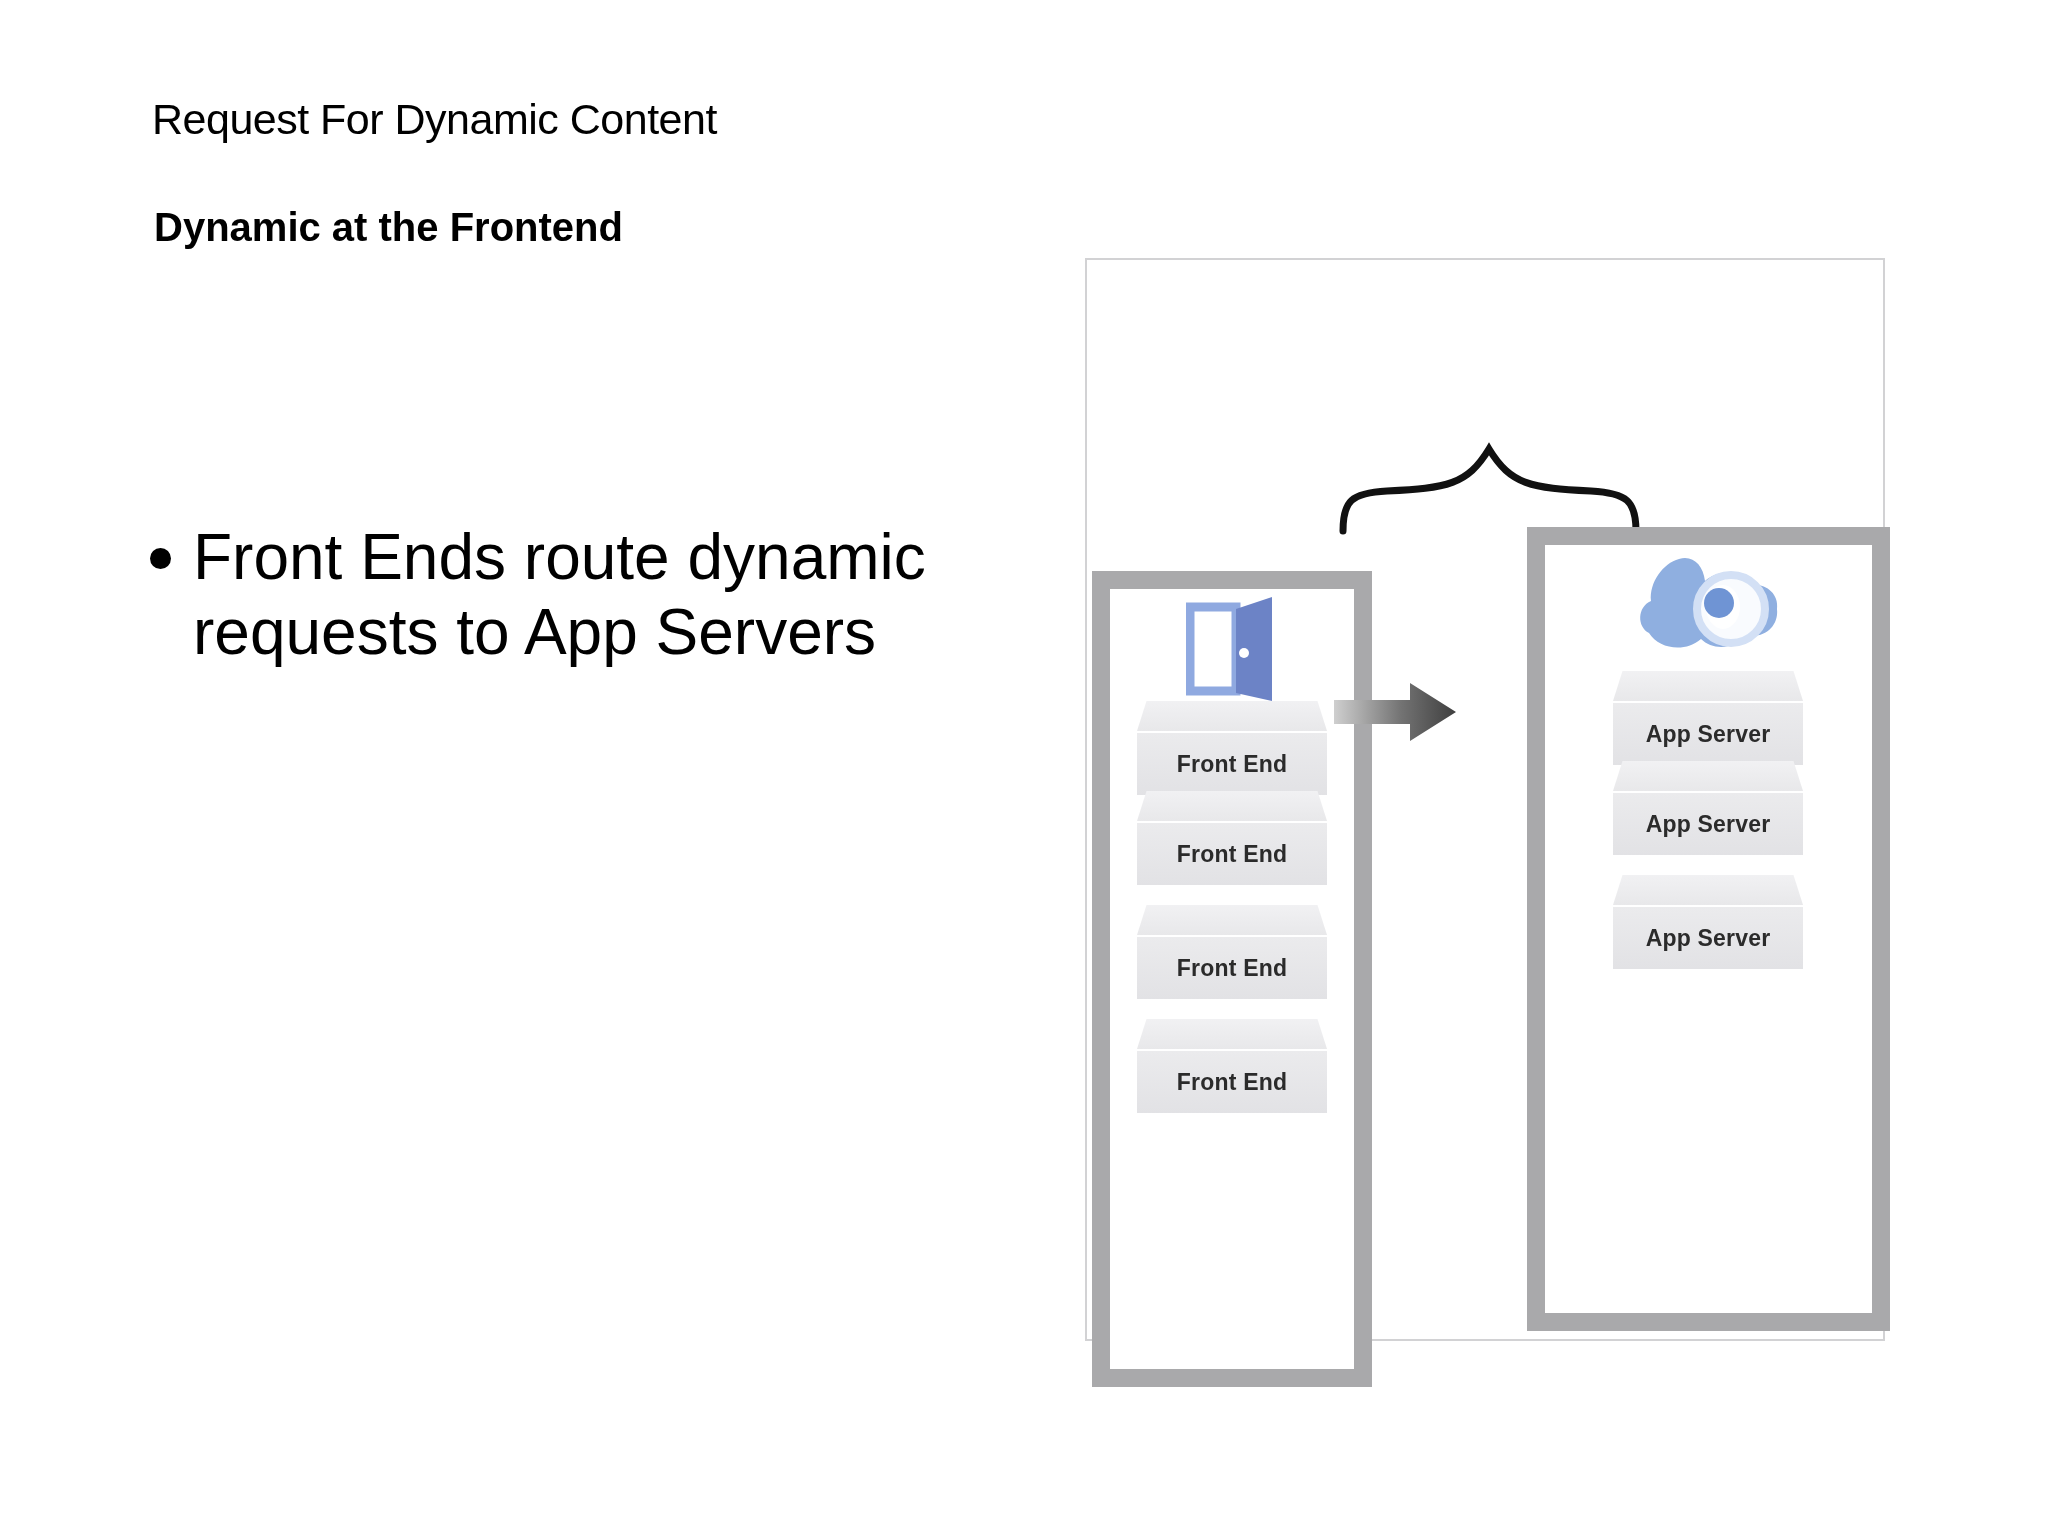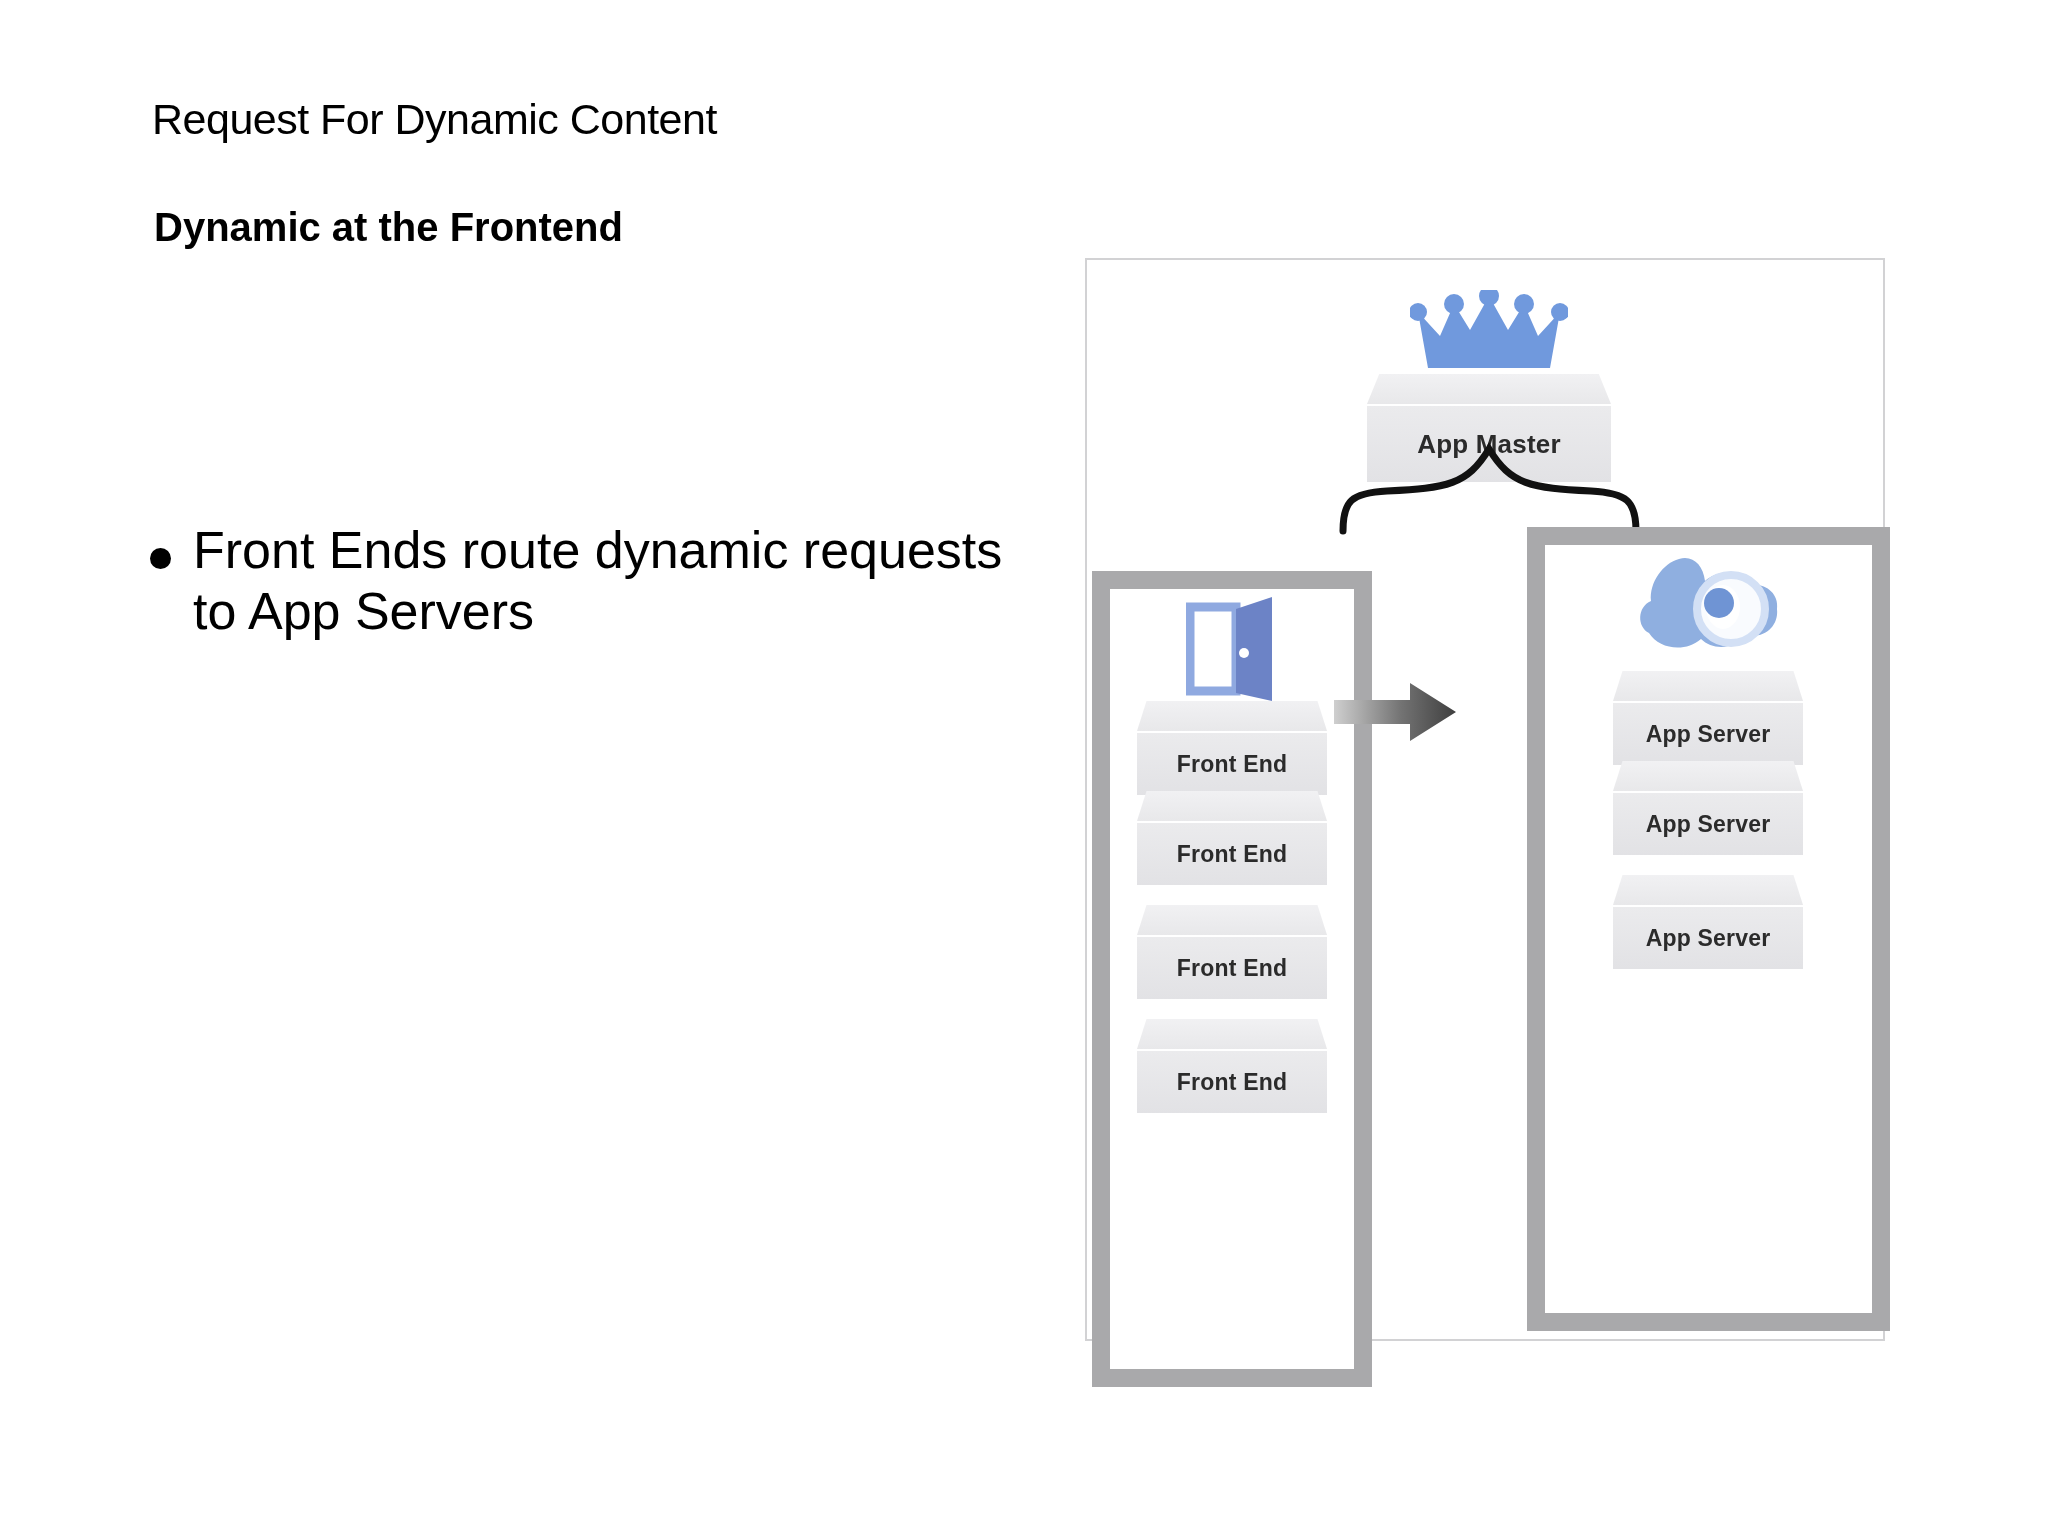--- a/index.html
+++ b/index.html
@@ -41,21 +41,21 @@
   }
   #bullet-list {
     position: absolute;
     left: 150px;
     top: 520px;
     width: 900px;
   }
   .bullet-row {
     display: flex;
     align-items: flex-start;
-    font-size: 52px;
+    font-size: 64px;
     line-height: 1.17;
     color: #000;
   }
   .bullet-dot {
     flex: 0 0 auto;
     width: 21px;
     height: 21px;
     border-radius: 50%;
     background: #000;
     margin: 28px 22px 0 0;
@@ -185,41 +185,20 @@
 
 <div id="bullet-list">
   <div class="bullet-row">
     <span class="bullet-dot"></span>
     <span class="bullet-text">Front Ends route dynamic requests to App Servers</span>
   </div>
 </div>
 
 <div id="diagram">
 
-  <div id="app-master-node">
-    <div class="node-icon-wrap">
-      <svg class="crown-icon" viewBox="0 0 158 84">
-        <g fill="#7099dd">
-          <path d="M8 22 L30 46 L44 14 L60 40 L79 6 L98 40 L114 14 L128 46 L150 22
-                   L140 78 L18 78 Z"></path>
-          <circle cx="8" cy="22" r="9"></circle>
-          <circle cx="44" cy="14" r="10"></circle>
-          <circle cx="79" cy="6" r="10"></circle>
-          <circle cx="114" cy="14" r="10"></circle>
-          <circle cx="150" cy="22" r="9"></circle>
-        </g>
-      </svg>
-    </div>
-    <div class="box3d">
-      <div class="box-top"></div>
-      <div class="box-body">
-        <span class="box-label">App Master</span>
-      </div>
-    </div>
-  </div>
 
   <svg id="brace" viewBox="0 0 305 100">
     <path d="M6 96 C6 66 14 58 50 56 C110 53 130 50 152 14
              C174 50 194 53 254 56 C290 58 299 66 299 96" fill="none" stroke="#111111" stroke-width="7" stroke-linecap="round"></path>
   </svg>
 
   <div id="frontend-group" class="group-frame">
     <div class="node-column">
 
       <div class="stack-node" style="left:27px; top:8px;">

